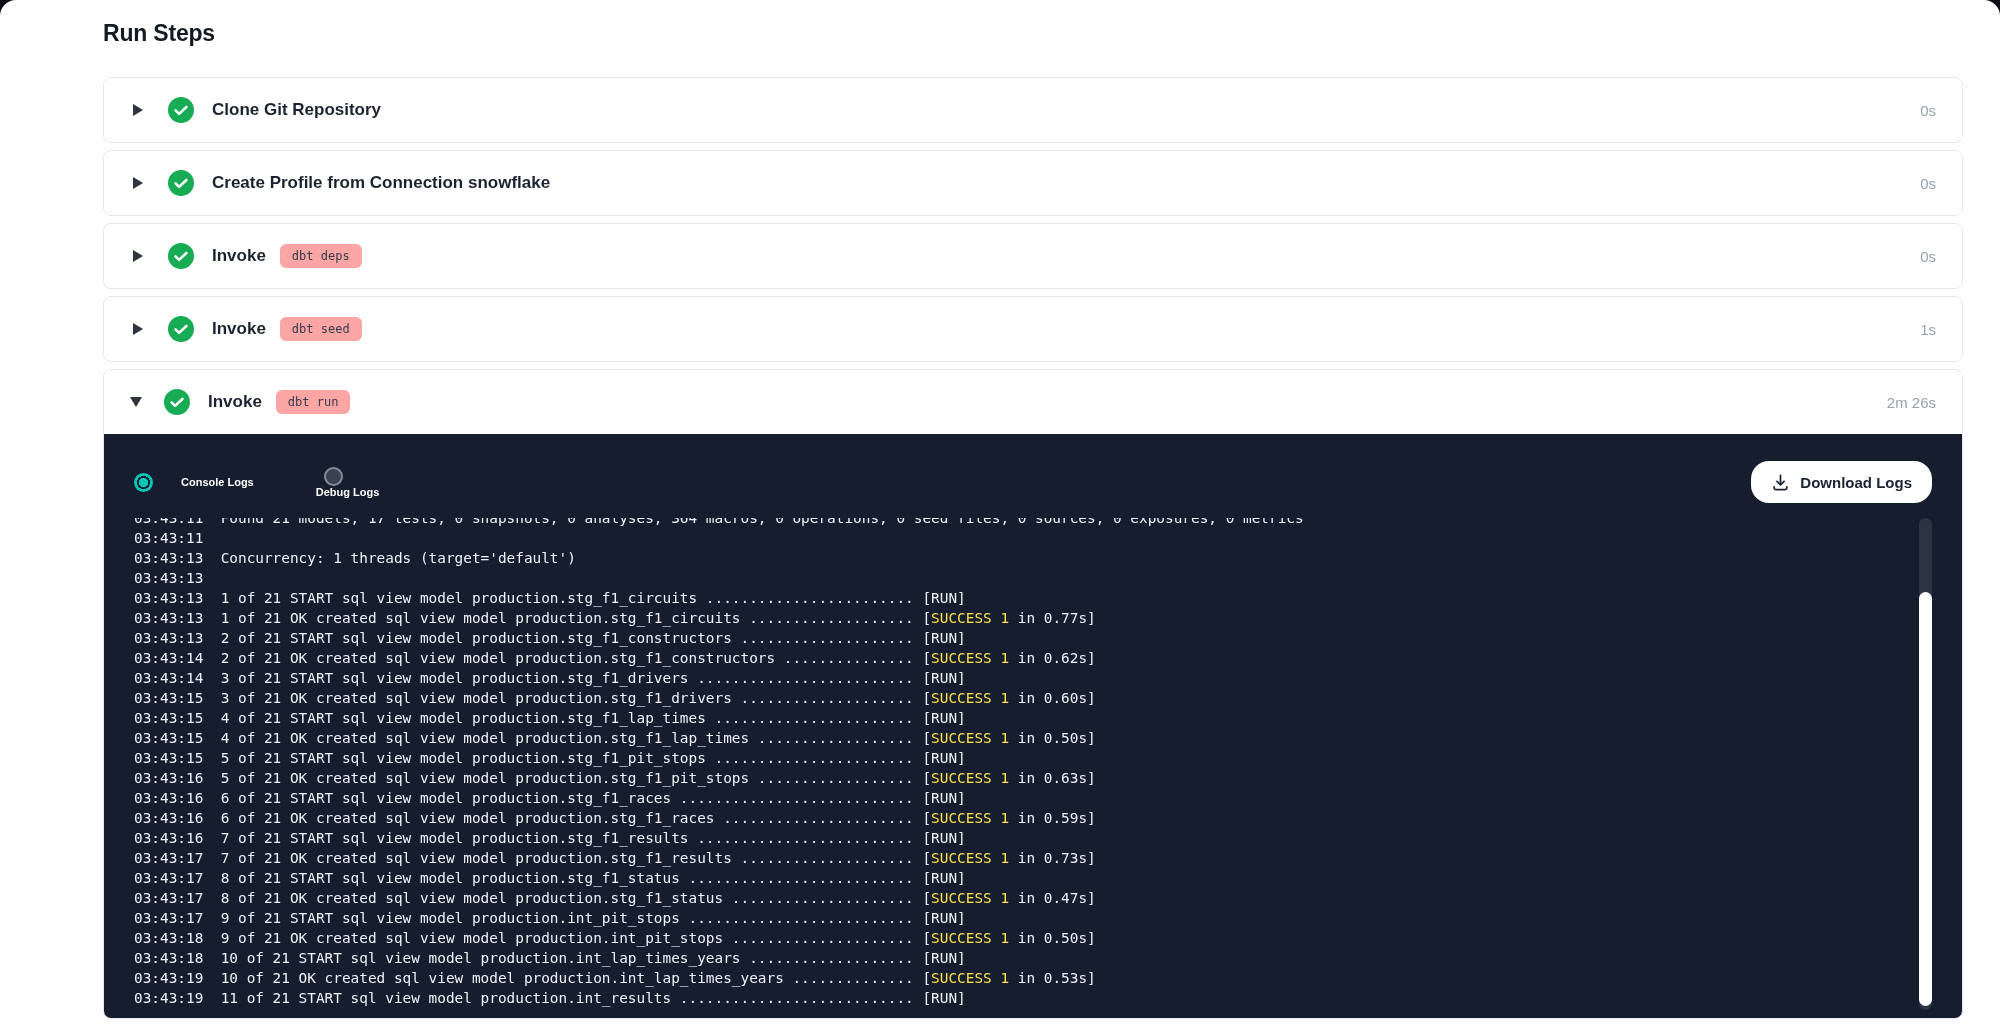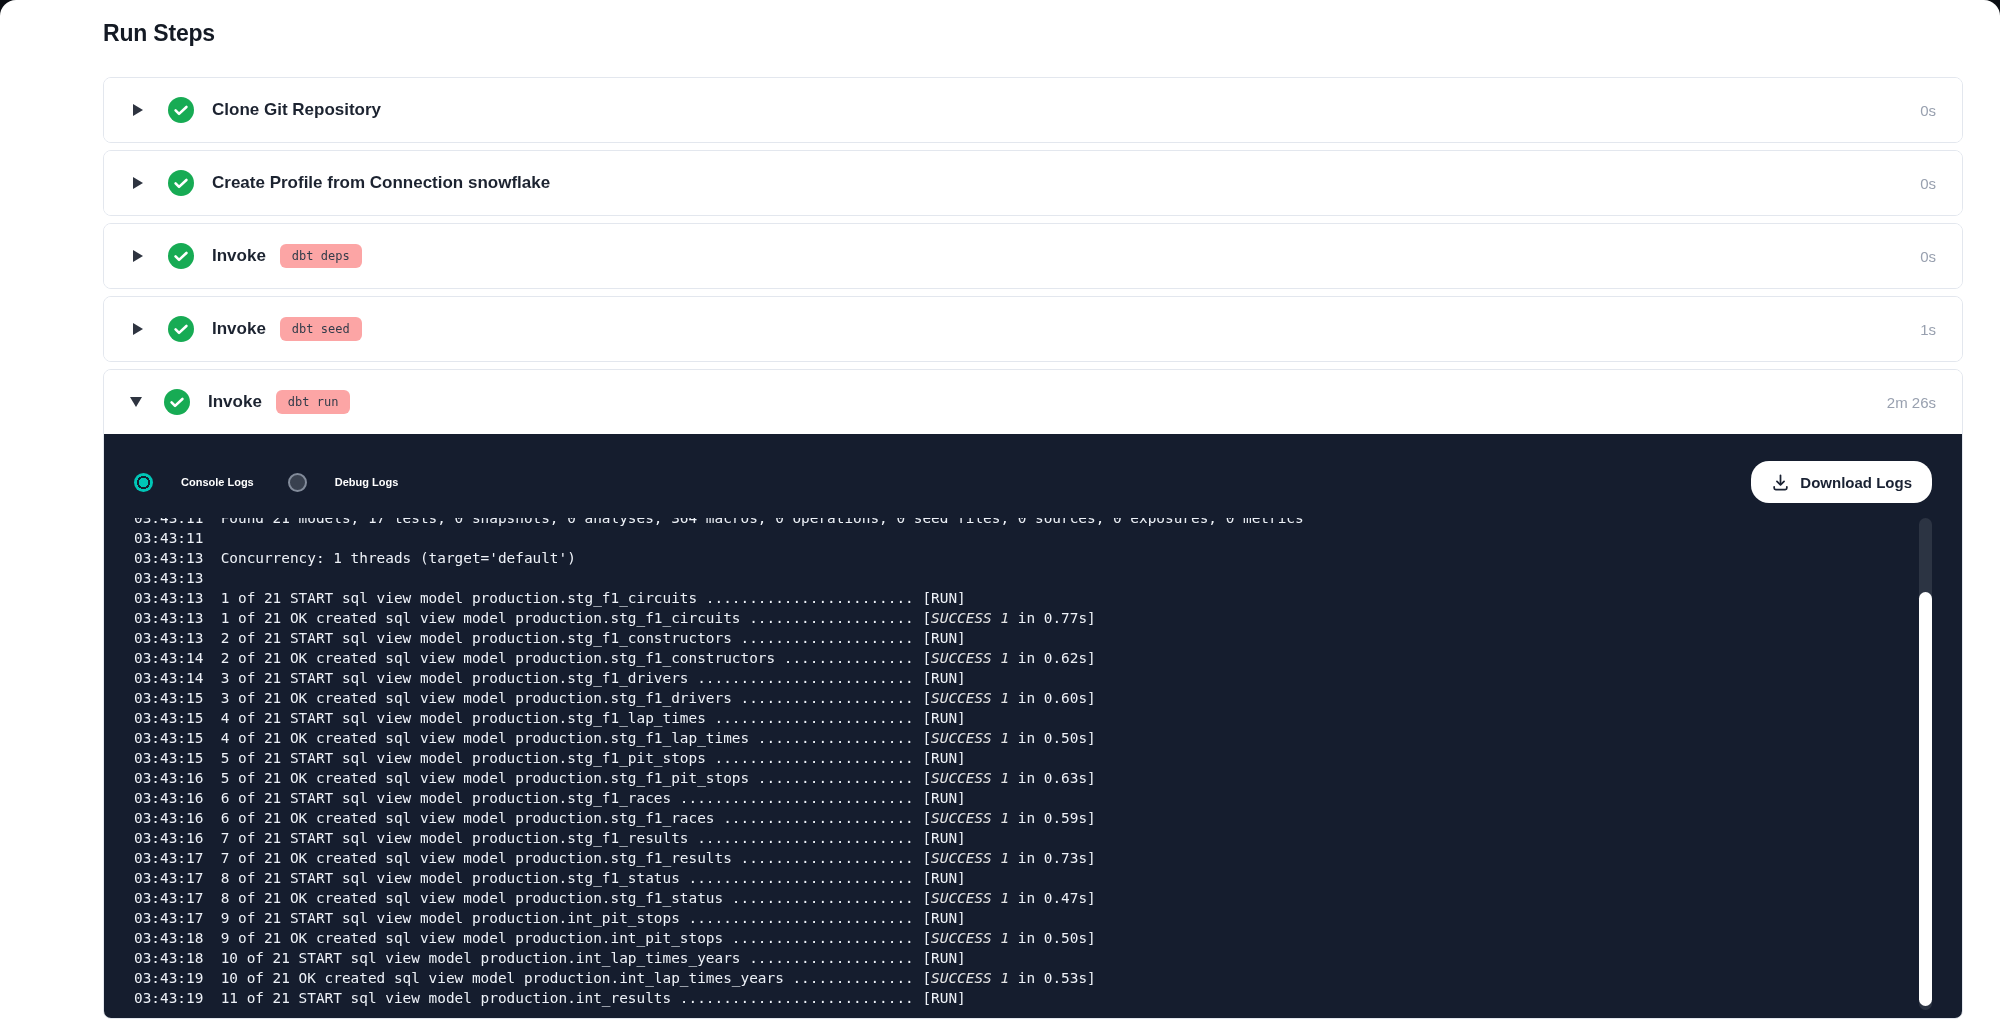--- a/index.html
+++ b/index.html
@@ -26,36 +26,36 @@
   }
   .duration { margin-left:auto; color:#98a0af; font-size:15px; }
 
   .panel { background:#151d2e; padding:26px 30px 8px 30px; }
   .controls { display:flex; align-items:center; height:44px; }
   .radio-group { display:flex; align-items:center; cursor:pointer; }
   .radio { width:19px; height:19px; border-radius:50%; flex:none; }
   .radio.sel { background:radial-gradient(circle at center, #00c6b7 0 4.5px, #142030 4.5px 6.5px, #00c6b7 6.5px 9.5px); }
   .radio.unsel { box-sizing:border-box; border:2.5px solid #828b9a; background:#39414f; }
   .radio-label { color:#ffffff; font-weight:700; font-size:11px; margin-left:28px; }
-  .radio-group + .radio-group { margin-left:34px; }
+  .radio-group + .radio-group { margin-left:34px;flex-direction:column; }
   .download-btn {
     margin-left:auto; display:flex; align-items:center; gap:10px;
     background:#ffffff; border:none; border-radius:18px; height:42px; padding:0 20px;
     font-family:"Liberation Sans","DejaVu Sans",sans-serif;
     font-size:15px; font-weight:600; color:#1a2233; cursor:pointer;
   }
   .download-btn svg { display:block; }
 
   .log { position:relative; margin-top:14px; height:492px; overflow:hidden; }
   .log-content {
     margin-top:-10px;
     font-family:"DejaVu Sans Mono",monospace; font-size:14.4px; line-height:20px; color:#eef2f8;
   }
   .log-line { white-space:pre; }
-  .ok { color:#e5e5e5;font-style:italic; }
+  .ok { color:#fde047; }
   .scroll-track { position:absolute; top:0; right:0; width:13px; height:100%; background:rgba(255,255,255,0.10); border-radius:7px; }
   .scroll-thumb { position:absolute; top:74px; right:0; width:13px; height:414px; background:#ffffff; border-radius:7px; cursor:grab; }
 </style>
 </head>
 <body>
 
 <div class="page">
   <h1 class="page-title">Run Steps</h1>
 
   <div class="steps">

